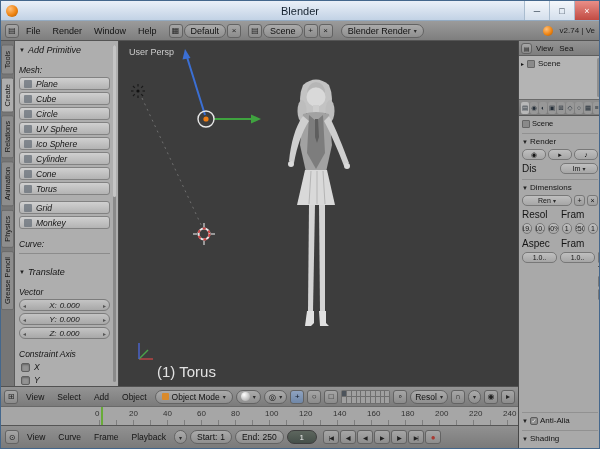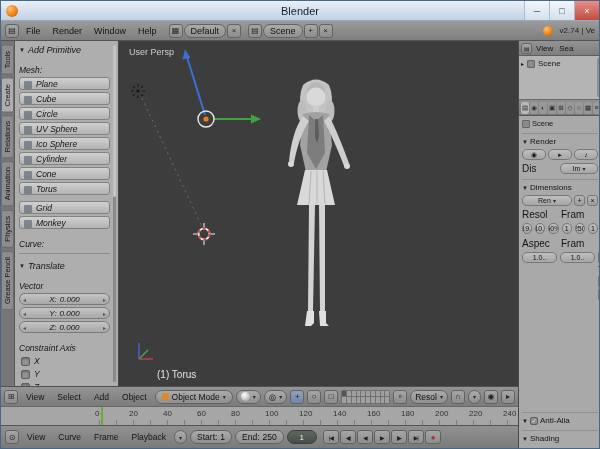--- a/index.html
+++ b/index.html
@@ -49,41 +49,41 @@
   .ttab{writing-mode:vertical-rl;transform:rotate(180deg);font-size:7.5px;color:#161616;
     background:#8d8d8d;border:1px solid #6a6a6a;border-radius:2px;padding:5px 0;line-height:11px;}
   .ttab:nth-child(2){background:#aeaeae;}
 
   
   .toolshelf{width:104px;background:#aeaeae;border-right:1px solid #474747;
     padding:2px 8px 2px 4px;font-size:9px;color:#141414;position:relative;font-style:italic;}
   .phead{display:flex;align-items:center;gap:3px;font-size:9px;margin:2px 0;}
   .tri{font-size:6px;color:#222;}
   .plabel{font-size:8.5px;margin:10px 0 2px;}
-  .tsbtn{height:13px;display:flex;align-items:flex-end;gap:4px;margin-bottom:2px;padding:0 4px;
+  .tsbtn{height:13px;display:flex;align-items:center;gap:4px;margin-bottom:2px;padding:0 4px;
     background:linear-gradient(#d0d0d0,#b3b3b3);border:1px solid #828282;border-radius:3px;
     font-size:8.5px;}
   .micon{width:8px;height:8px;background:#68707a;border-radius:1px;opacity:.75;flex:0 0 auto;}
   .gap4{height:4px;}
-  .redo{border-top:1px solid #8c8c8c;margin-top:4px;padding-top:5px;}
+  .redo{border-top:1px solid #8c8c8c;margin-top:4px;padding-top:11px;}
   .nfield{height:12px;margin-bottom:2px;position:relative;display:flex;align-items:center;
     justify-content:center;gap:3px;font-size:8px;border-radius:6px;
     background:linear-gradient(#c4c4c4,#a8a8a8);border:1px solid #7c7c7c;}
   .nfield::before{content:"◂";position:absolute;left:3px;font-size:6px;color:#555;}
   .nfield::after{content:"▸";position:absolute;right:3px;font-size:6px;color:#555;}
   .cbrow{display:flex;align-items:center;gap:4px;font-size:8.5px;margin:3px 0 3px 2px;}
   .cb{width:9px;height:9px;background:#939393;border:1px solid #5f5f5f;border-radius:2px;
     box-shadow:inset 0 1px 2px rgba(0,0,0,.3);}
   .tscroll{position:absolute;right:2px;top:4px;bottom:4px;width:3px;background:#8a8a8a;border-radius:2px;}
   .tscroll::before{content:"";position:absolute;top:0;height:45%;left:0;right:0;background:#c4c4c4;border-radius:2px;}
 
   
   .vp{flex:1;background:#3d3d3d;position:relative;overflow:hidden;}
   .vplabel{position:absolute;left:10px;top:6px;font-size:9px;color:#cdcdcd;z-index:2;}
-  .objlabel{position:absolute;left:38px;bottom:6px;font-size:10px;color:#e2e2e2;z-index:2;}
+  .objlabel{position:absolute;left:38px;bottom:6px;font-size:15px;color:#e2e2e2;z-index:2;}
   svg.scene{position:absolute;inset:0;}
 
   
   .vph{position:absolute;top:385px;left:0;width:517px;height:20px;
     background:linear-gradient(#949494,#7b7b7b);border-top:1px solid #515151;
     display:flex;align-items:center;gap:3px;padding:0 3px;font-size:8.5px;color:#141414;}
   .hsq.active{background:linear-gradient(#8fa3c0,#6f87a8);color:#0d1624;}
   .ocube{width:7px;height:7px;background:#d98a2b;border-radius:1px;}
   .spherei{width:9px;height:9px;border-radius:50%;background:radial-gradient(circle at 35% 30%,#ffffff,#9a9a9a);}
   .layers{width:51px;height:14px;display:grid;grid-template-columns:repeat(10,1fr);
@@ -182,20 +182,24 @@
       <span class="hsq">×</span>
     </span>
     <span class="grp">
       <span class="hsq">▤</span>
       <span class="pill">
         <span>Scene</span>
       </span>
       <span class="hsq">+</span>
       <span class="hsq">×</span>
     </span>
+    <span class="pill" style="margin-left:6px;">
+      <span>Blender Render</span>
+      <span class="dd">▾</span>
+    </span>
     <span class="spacer"></span>
     <span class="blogo small"></span>
     <span class="version">v2.74 | Ve</span>
   </div>
 
   <div class="main">
 
     <div class="tabcol each" style="display:flex;">
         <span class="ttab">Tools</span>
         <span class="ttab">Create</span>

